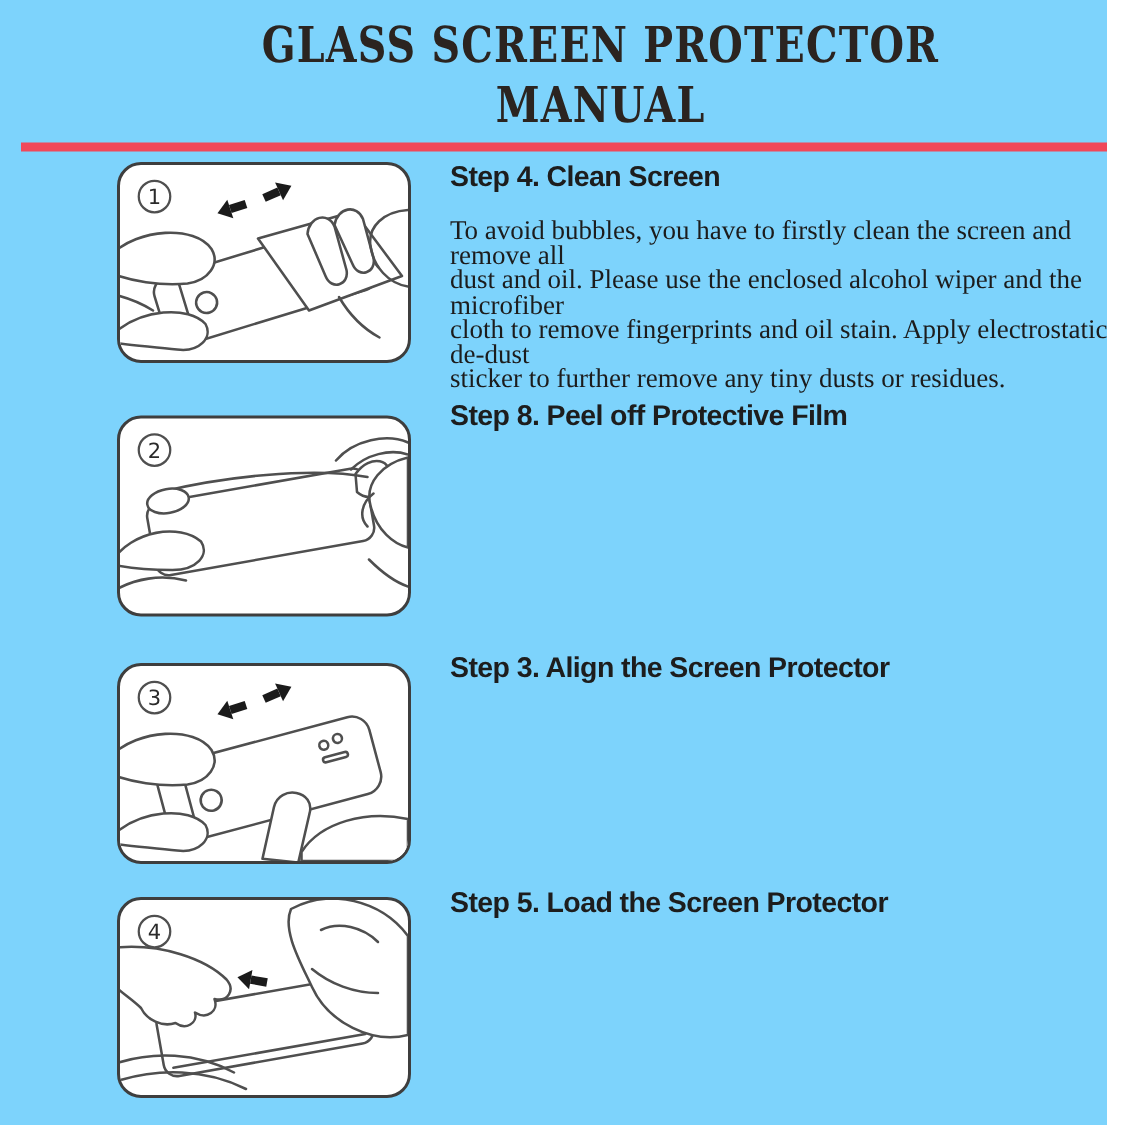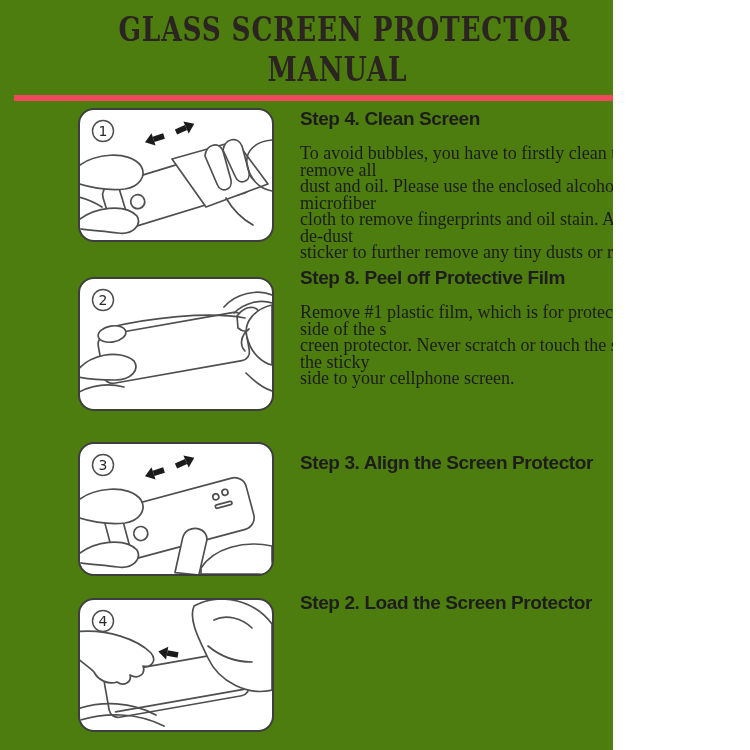--- a/index.html
+++ b/index.html
@@ -1,16 +1,16 @@
 <!DOCTYPE html>
 <html style="--divider: #f0485a; --title_text: #2b2420; --heading_text: #1d1d1d; --body_text: #1c1c1c; --line_art: #4f4f4f;"><head>
 <meta charset="utf-8">
 <style>
   html,body{margin:0;padding:0;background:#ffffff;}
-  .page{position:relative;width:613px;height:750px;background:#4d7c0f;overflow:hidden;
+  .page{position:relative;width:738px;height:750px;background:#7dd3fc;overflow:hidden;
         font-family:"Liberation Sans",sans-serif;}
 
   
   .titles{position:absolute;top:10px;left:62px;right:0;text-align:center;color:var(--title_text,#2b2420);}
   .title-line{display:block;font-family:"DejaVu Serif",serif;font-weight:800;
               font-size:33px;line-height:40px;letter-spacing:1px;white-space:nowrap;}
   .title-line .sq{display:inline-block;transform:scaleX(0.80);transform-origin:50% 50%;}
 
   .divider{position:absolute;top:95px;left:14px;width:726px;height:6px;
            background:var(--divider,#f0485a);}
@@ -22,21 +22,21 @@
   #illus-1{top:108px}#illus-2{top:277px}#illus-3{top:442px}#illus-4{top:598px}
 
   .ln{fill:#fff;stroke:var(--line_art,#4f4f4f);stroke-width:1.7;stroke-linejoin:round;stroke-linecap:round;}
   .ln-o{fill:none;stroke:var(--line_art,#4f4f4f);stroke-width:1.7;stroke-linejoin:round;stroke-linecap:round;}
   .solid{fill:#1b1b1b;stroke:none;}
   .badge-circle{fill:#fff;stroke:var(--line_art,#4f4f4f);stroke-width:1.5;}
   .badge-num{font-family:"DejaVu Sans",sans-serif;font-size:14px;fill:#2a2a2a;}
 
   
   .stext{position:absolute;left:300px;width:448px;}
-  #text-1{top:106px}#text-2{top:265px}#text-3{top:450px}#text-4{top:590px}
+  #text-1{top:106px}#text-2{top:265px}#text-3{top:433px}#text-4{top:590px}
   .step-heading{margin:0;font-size:19px;font-weight:700;letter-spacing:-0.4px;
                 color:var(--heading_text,#1d1d1d);line-height:26px;}
   .step-body{margin:13px 0 0 0;font-family:"Liberation Serif",serif;font-size:18px;
              line-height:16.5px;color:var(--body_text,#1c1c1c);white-space:pre-line;}
 </style>
 </head>
 <body>
 
 <div class="page">
 
@@ -113,23 +113,20 @@
         <path class="ln-o" d="M166,94 C176,104 186,110 192,112"></path>
       </g>
       <g>
         <circle class="badge-circle" cx="23" cy="21" r="10.5"></circle>
         <text class="badge-num" x="23" y="26" text-anchor="middle">2</text>
       </g>
     </svg>
   </div>
   <div class="stext" id="text-2">
     <h2 class="step-heading">Step 8. Peel off Protective Film</h2>
-    <p class="step-body">Remove #1 plastic film, which is for protecting the sticky side of the s
-creen protector. Never scratch or touch the sticky side. Face the sticky
-side to your cellphone screen.</p>
   </div>
 
   <div class="illus" id="illus-3">
     <svg viewBox="0 0 192 130">
       <g transform="rotate(-15 96 78)">
         <rect class="ln" x="27" y="50" width="146" height="53" rx="12"></rect>
         <line class="ln-o" x1="45" y1="52" x2="45" y2="103"></line>
         <circle class="ln" cx="59" cy="80" r="7"></circle>
         <circle class="ln" cx="141" cy="64" r="3"></circle>
         <circle class="ln" cx="151" cy="62" r="3"></circle>
@@ -181,16 +178,16 @@
         <rect x="0" y="-2.8" width="11" height="5.6"></rect>
           <polygon points="11,-6.5 20,0 11,6.5"></polygon>
       </g>
       <g>
         <circle class="badge-circle" cx="23" cy="21" r="10.5"></circle>
         <text class="badge-num" x="23" y="26" text-anchor="middle">4</text>
       </g>
     </svg>
   </div>
   <div class="stext" id="text-4">
-    <h2 class="step-heading">Step 2. Load the Screen Protector</h2>
+    <h2 class="step-heading">Step 5. Load the Screen Protector</h2>
   </div>
 
 </div>
 
 </body></html>

